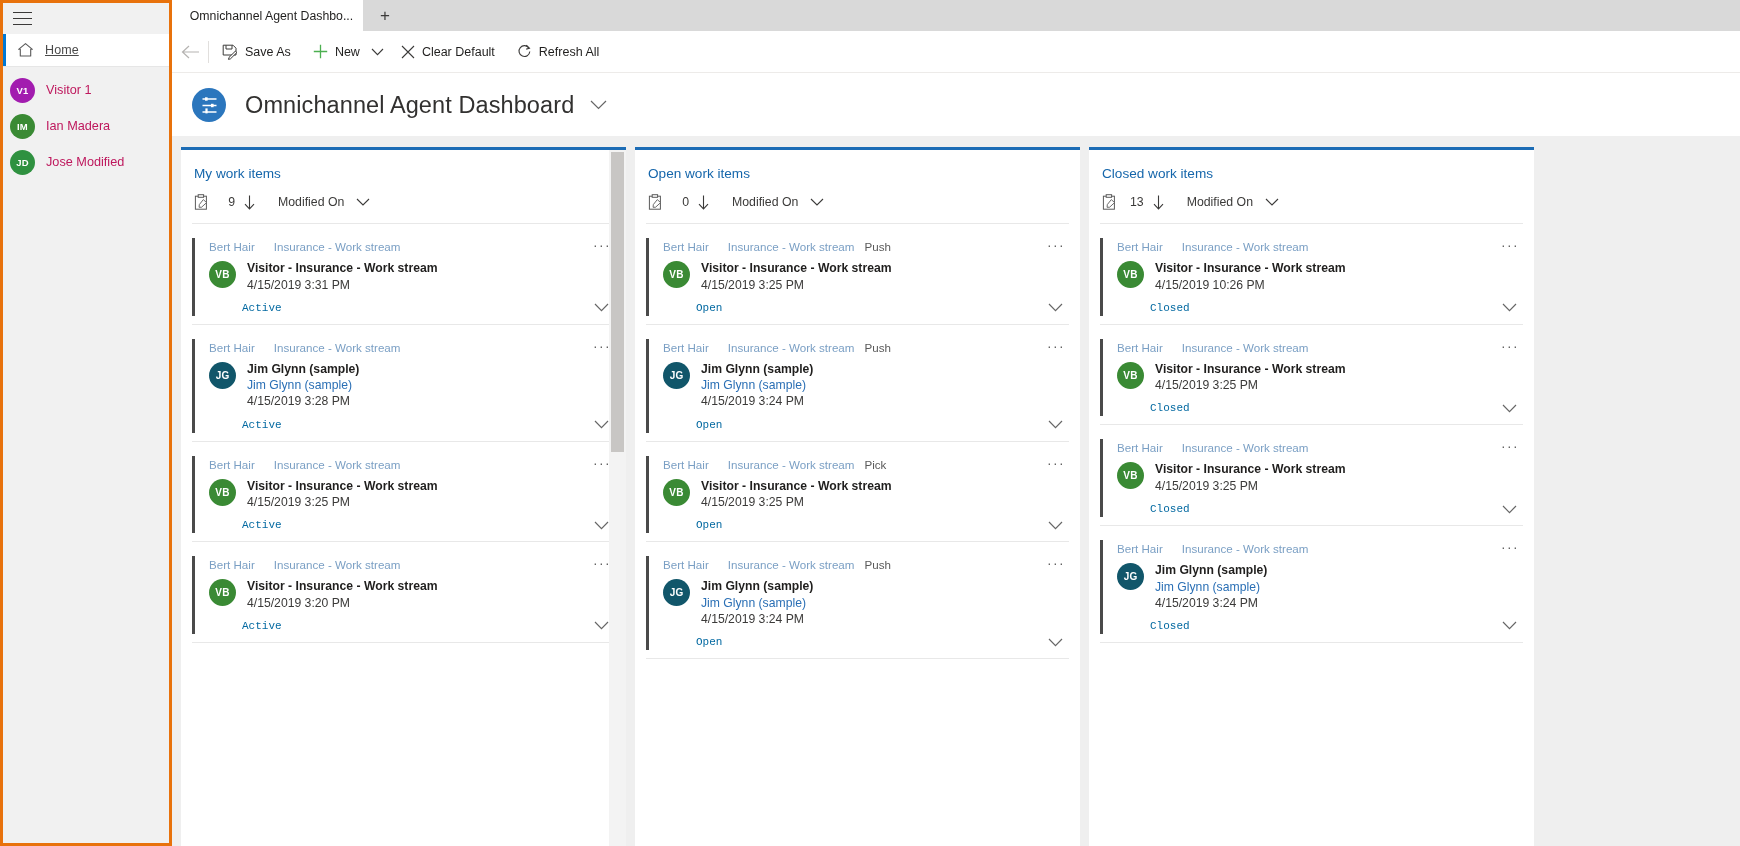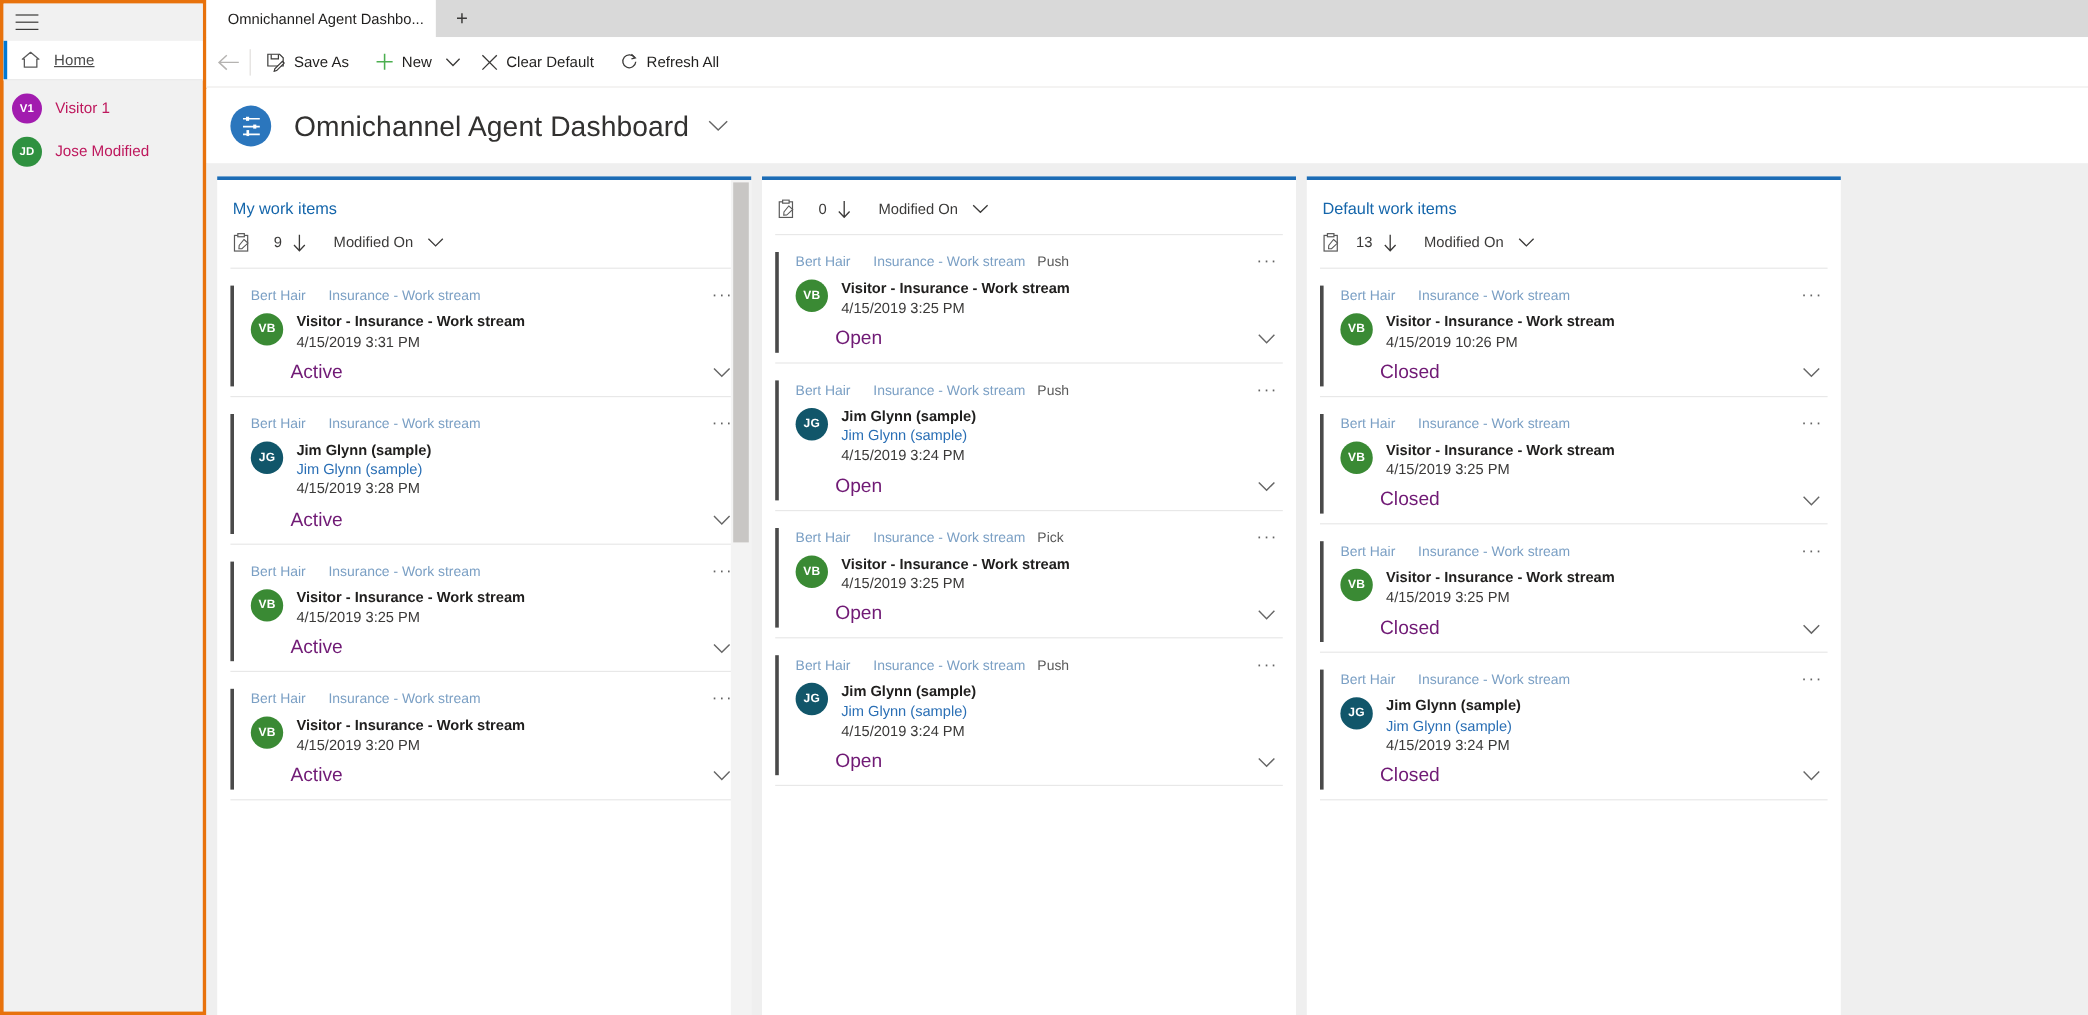--- a/index.html
+++ b/index.html
@@ -175,21 +175,21 @@
     letter-spacing: .2px;
   }
   .card-lines { margin-left: 11px; }
   .cl-title { font-size: 12.2px; color: #201f1e; font-weight: 700; line-height: 1.28; }
   .cl-sub { font-size: 12.2px; color: #2a6fb5; line-height: 1.32; }
   .cl-time { font-size: 12.2px; color: #3b3a39; line-height: 1.32; }
   .card-foot {
     display: flex; align-items: center; justify-content: space-between;
     padding-left: 50px; padding-right: 6px; margin-top: 9px;
   }
-  .cf-status { font-size: 16px; color: #701a75; }
+  .cf-status { font-size: 11px; color: #0369a1; font-family: Liberation Mono, monospace; }
   .cf-chevron { display:flex; align-items:center; cursor:pointer; }
 
   .col-scrollbar {
     position: absolute; right: 0; top: 0; bottom: 0; width: 17px; background: #f3f3f3;
   }
   .col-scroll-thumb {
     position: absolute; right: 2px; top: 2px; width: 13px; background: #c8c6c4; border-radius: 0;
   }
   svg { display:block; }
 </style>
@@ -215,20 +215,24 @@
           </svg>
         </span>
         <span class="home-label">Home</span>
       </div>
 
       <div style="height:5px"></div>
 
       <div class="person-row">
         <span class="avatar" style="background:#a21caf">V1</span>
         <span class="person-name">Visitor 1</span>
+      </div>
+      <div class="person-row">
+        <span class="avatar" style="background:#3a8a34">IM</span>
+        <span class="person-name">Ian Madera</span>
       </div>
       <div class="person-row">
         <span class="avatar" style="background:#2f9140">JD</span>
         <span class="person-name">Jose Modified</span>
       </div>
     </div>
   </div>
 
   <div id="tabstrip">
     <div class="tab-rest">
@@ -433,20 +437,21 @@
         </div>
 
       </div>
       <div class="col-scrollbar">
         <div class="col-scroll-thumb" style="top:2px;height:300px"></div>
       </div>
     </div>
 
     <div class="col">
       <div class="col-head">
+        <div class="col-title">Open work items</div>
         <div class="col-meta">
           <span class="clip-icon">
             <svg width="15" height="16" viewBox="0 0 15 16">
               <rect x="1.4" y="2.2" width="11" height="13" fill="none" stroke="#5a5a5a" stroke-width="1"></rect>
               <rect x="4.2" y="0.7" width="5.4" height="2.6" fill="#fff" stroke="#5a5a5a" stroke-width="1"></rect>
               <path d="M9.3 5.6 L12.6 8.6 L7.6 13.2 L5.1 13.3 L5.3 10.6 Z" fill="#fff" stroke="#5a5a5a" stroke-width=".9"></path>
             </svg>
           </span>
           <span class="col-count">0</span>
           <span class="down-arrow">
@@ -561,21 +566,21 @@
                 </svg>
             </span>
           </div>
         </div>
 
       </div>
     </div>
 
     <div class="col">
       <div class="col-head">
-        <div class="col-title">Default work items</div>
+        <div class="col-title">Closed work items</div>
         <div class="col-meta">
           <span class="clip-icon">
             <svg width="15" height="16" viewBox="0 0 15 16">
               <rect x="1.4" y="2.2" width="11" height="13" fill="none" stroke="#5a5a5a" stroke-width="1"></rect>
               <rect x="4.2" y="0.7" width="5.4" height="2.6" fill="#fff" stroke="#5a5a5a" stroke-width="1"></rect>
               <path d="M9.3 5.6 L12.6 8.6 L7.6 13.2 L5.1 13.3 L5.3 10.6 Z" fill="#fff" stroke="#5a5a5a" stroke-width=".9"></path>
             </svg>
           </span>
           <span class="col-count">13</span>
           <span class="down-arrow">

